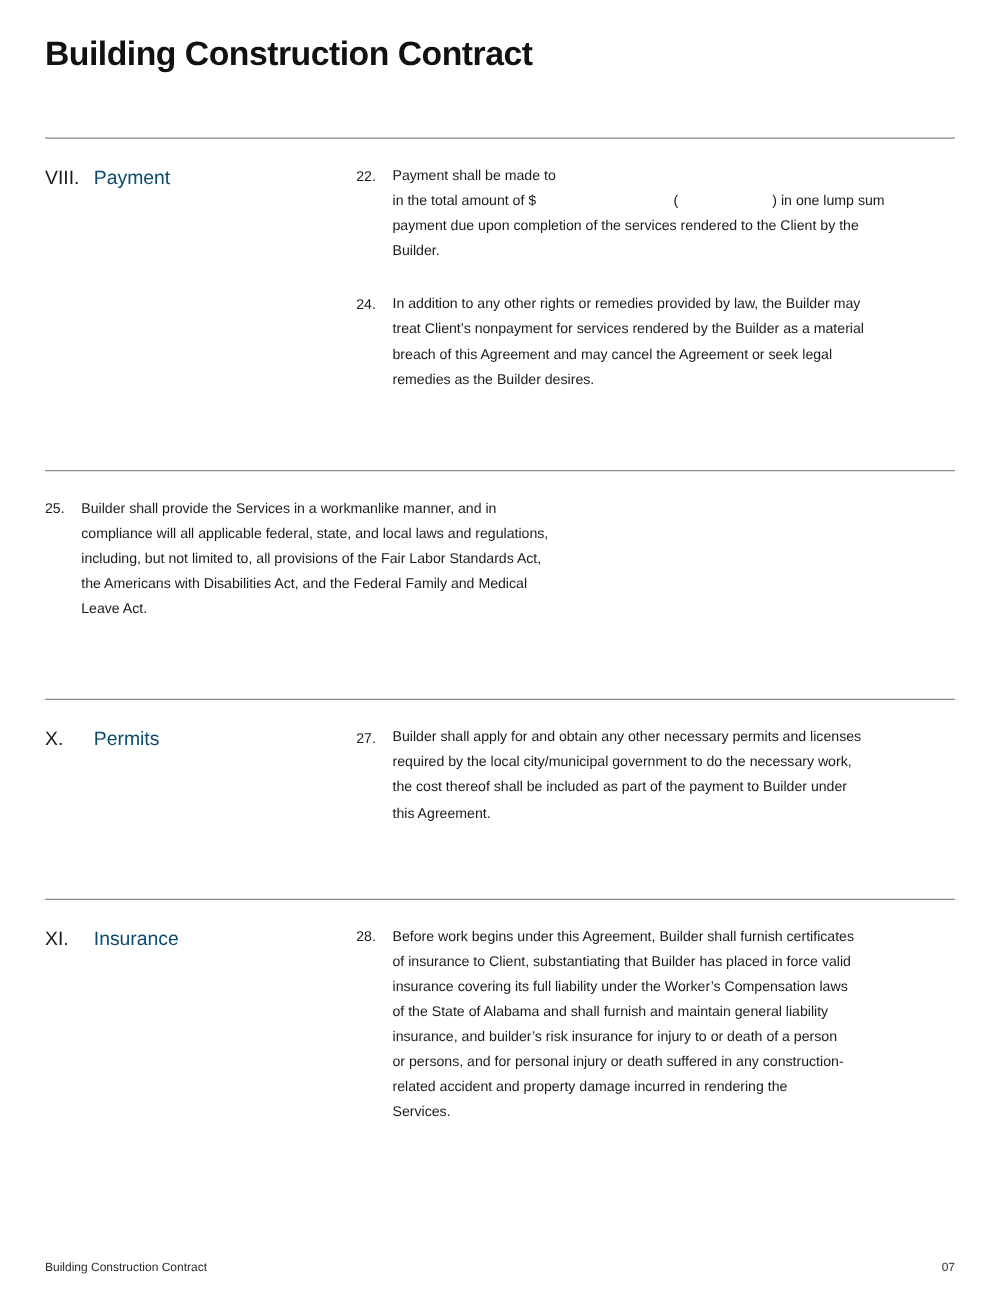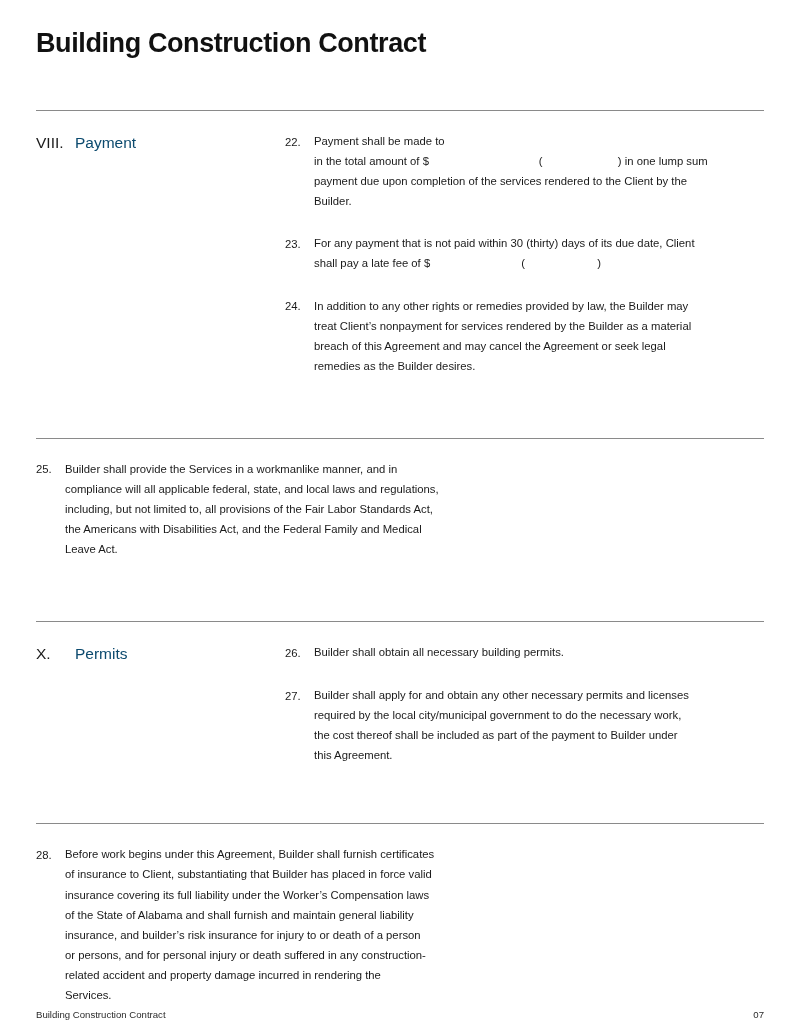--- a/index.html
+++ b/index.html
@@ -161,25 +161,20 @@
         </div>
         <div class="clauses">
           <div class="clause">
             <div class="clause-num">22.</div>
             <div class="clause-text">Payment shall be made to                                     
 in the total amount of $                                   (                        ) in one lump sum
 payment due upon completion of the services rendered to the Client by the
 Builder.</div>
           </div>
           <div class="clause">
-            <div class="clause-num">23.</div>
-            <div class="clause-text">For any payment that is not paid within 30 (thirty) days of its due date, Client
-shall pay a late fee of $                             (                       )</div>
-          </div>
-          <div class="clause">
             <div class="clause-num">24.</div>
             <div class="clause-text">In addition to any other rights or remedies provided by law, the Builder may
 treat Client’s nonpayment for services rendered by the Builder as a material
 breach of this Agreement and may cancel the Agreement or seek legal
 remedies as the Builder desires.</div>
           </div>
         </div>
       </div>
     </div>
 
@@ -205,39 +200,39 @@
 
     <div class="section">
       <div class="divider"></div>
       <div class="section-body">
         <div class="sec-head">
           <div class="sec-num">X.</div>
           <div class="sec-title">Permits</div>
         </div>
         <div class="clauses">
           <div class="clause">
-            <div class="clause-num">26.</div>
-            <div class="clause-text">Builder shall obtain all necessary building permits.</div>
-          </div>
-          <div class="clause">
             <div class="clause-num">27.</div>
             <div class="clause-text">Builder shall apply for and obtain any other necessary permits and licenses
 required by the local city/municipal government to do the necessary work,
 the cost thereof shall be included as part of the payment to Builder under
 this Agreement.</div>
           </div>
         </div>
       </div>
     </div>
 
     <div class="sec-gap-3"></div>
 
     <div class="section">
       <div class="divider"></div>
       <div class="section-body">
+        <div class="sec-head">
+          <div class="sec-num">XI.</div>
+          <div class="sec-title">Insurance</div>
+        </div>
         <div class="clauses">
           <div class="clause">
             <div class="clause-num">28.</div>
             <div class="clause-text">Before work begins under this Agreement, Builder shall furnish certificates
 of insurance to Client, substantiating that Builder has placed in force valid
 insurance covering its full liability under the Worker’s Compensation laws
 of the State of Alabama and shall furnish and maintain general liability
 insurance, and builder’s risk insurance for injury to or death of a person
 or persons, and for personal injury or death suffered in any construction-
 related accident and property damage incurred in rendering the

